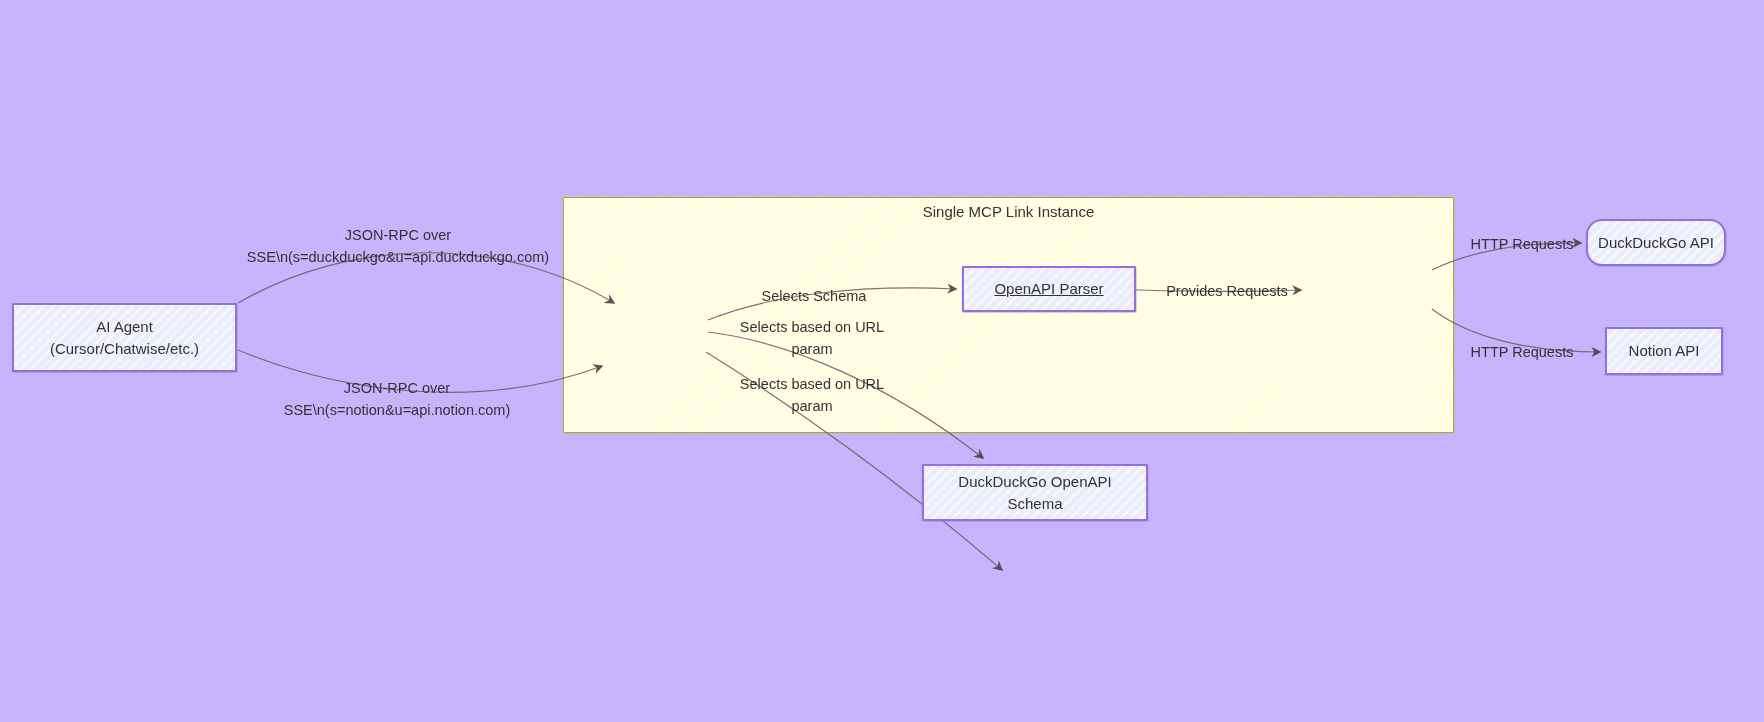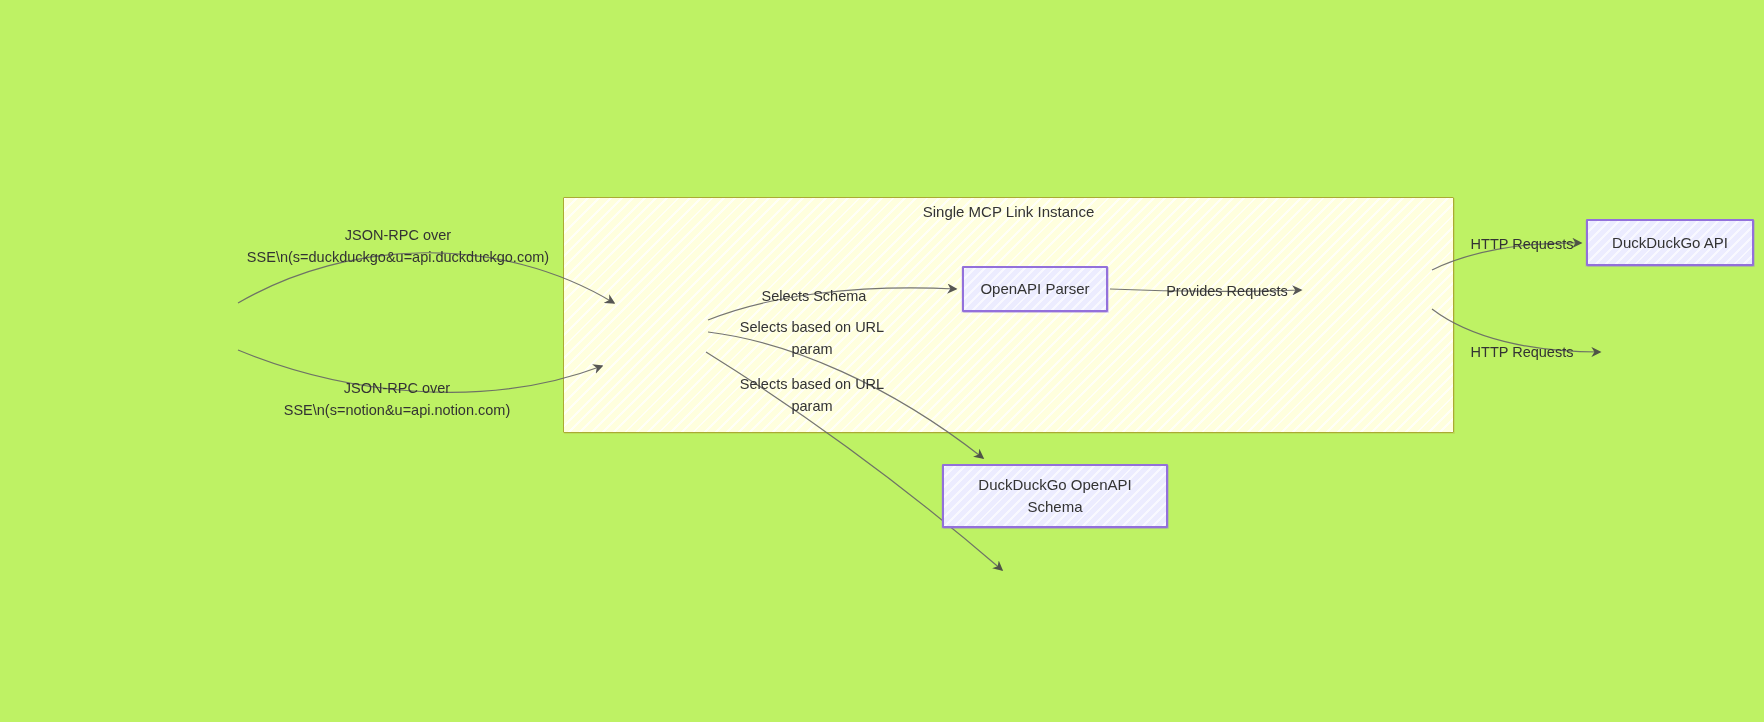--- a/index.html
+++ b/index.html
@@ -3,21 +3,21 @@
 <meta charset="utf-8">
 <style>
   :root{
     --node-fill:#ECECFF; --node-border:#9370DB;
     --container-fill:#FFFFDE; --container-border:#AAAA33;
     --edge:#666666; --text:#333333;
   }
   html,body{margin:0;padding:0;background:#ffffff;}
   .stage{
     position:relative; width:1764px; height:722px; overflow:hidden;
-    background:#bef264;
+    background:#c4b5fd;
     font-family:"Liberation Sans","DejaVu Sans",sans-serif;
     color:var(--text);
   }
   
   .subgraph{
     position:absolute; left:563px; top:197px; width:891px; height:236px;
     box-sizing:border-box;
     background-color:var(--container-fill);
     background-image:repeating-linear-gradient(135deg,
       rgba(255,255,255,0.75) 0px, rgba(255,255,255,0.75) 2px,
@@ -45,25 +45,25 @@
     background-color:var(--node-fill);
     background-image:repeating-linear-gradient(135deg,
       rgba(255,255,255,0.65) 0px, rgba(255,255,255,0.65) 2px,
       rgba(255,255,255,0) 2px, rgba(255,255,255,0) 7px);
     border:2px solid var(--node-border);
     border-radius:1px;
     box-shadow:1px 1px 0 rgba(147,112,219,0.3), -1px 1px 0 rgba(147,112,219,0.15);
   }
   .n-ai-agent      {left:12px;  top:303px; width:225px; height:69px;}
   .n-mcp-router    {left:582px; top:313px; width:125px; height:47px;}
-  .n-openapi-parser{left:962px; top:266px; width:146px; height:46px;}
+  .n-openapi-parser{left:962px; top:266px; width:174px; height:46px;text-decoration:underline;}
   .n-api-adapter   {left:1307px;top:268px; width:125px; height:44px; background-color:#ededf8;}
-  .n-ddg-api       {left:1586px;top:219px; width:168px; height:47px;}
+  .n-ddg-api       {left:1586px;top:219px; width:140px; height:47px;border-radius:16px;}
   .n-notion-api    {left:1605px;top:327px; width:118px; height:48px;}
-  .n-ddg-schema    {left:942px; top:464px; width:226px; height:64px;}
+  .n-ddg-schema    {left:922px; top:464px; width:226px; height:57px;}
   .n-notion-schema {left:935px; top:575px; width:202px; height:47px;}
   
   .edge-label{
     position:absolute; z-index:4; transform:translate(-50%,-50%);
     text-align:center; white-space:pre-line;
     font-size:14.5px; line-height:1.55; color:var(--text);
   }
   .l-jsonrpc1{left:398px;  top:246px;}
   .l-jsonrpc2{left:397px;  top:399px;}
   .l-selects-schema{left:814px; top:296px;}
@@ -91,25 +91,32 @@
     <path class="edge" d="M 238 303 C 350 238, 500 234, 614 303" marker-end="url(#arrow)"></path>
     <path class="edge" d="M 238 350 C 340 392, 480 412, 602 366" marker-end="url(#arrow)"></path>
     <path class="edge" d="M 708 320 C 770 295, 860 284, 956 289" marker-end="url(#arrow)"></path>
     <path class="edge" d="M 1110 289 C 1175 292, 1240 292, 1301 290" marker-end="url(#arrow)"></path>
     <path class="edge" d="M 708 332 C 790 342, 890 385, 983 458" marker-end="url(#arrow)"></path>
     <path class="edge" d="M 706 352 C 775 395, 880 465, 1002 570" marker-end="url(#arrow)"></path>
     <path class="edge" d="M 1432 270 C 1468 252, 1520 242, 1581 243" marker-end="url(#arrow)"></path>
     <path class="edge" d="M 1432 309 C 1470 338, 1530 352, 1600 352" marker-end="url(#arrow)"></path>
   </svg>
 
+  <div class="node n-ai-agent">
+    <span>AI Agent
+(Cursor/Chatwise/etc.)</span>
+  </div>
   <div class="node n-openapi-parser">
     <span>OpenAPI Parser</span>
   </div>
   <div class="node n-ddg-api">
     <span>DuckDuckGo API</span>
+  </div>
+  <div class="node n-notion-api">
+    <span>Notion API</span>
   </div>
   <div class="node n-ddg-schema">
     <span>DuckDuckGo OpenAPI
 Schema</span>
   </div>
 
   <div class="edge-label l-jsonrpc1">JSON-RPC over
 SSE\n(s=duckduckgo&amp;u=api.duckduckgo.com)</div>
   <div class="edge-label l-jsonrpc2">JSON-RPC over
 SSE\n(s=notion&amp;u=api.notion.com)</div>

